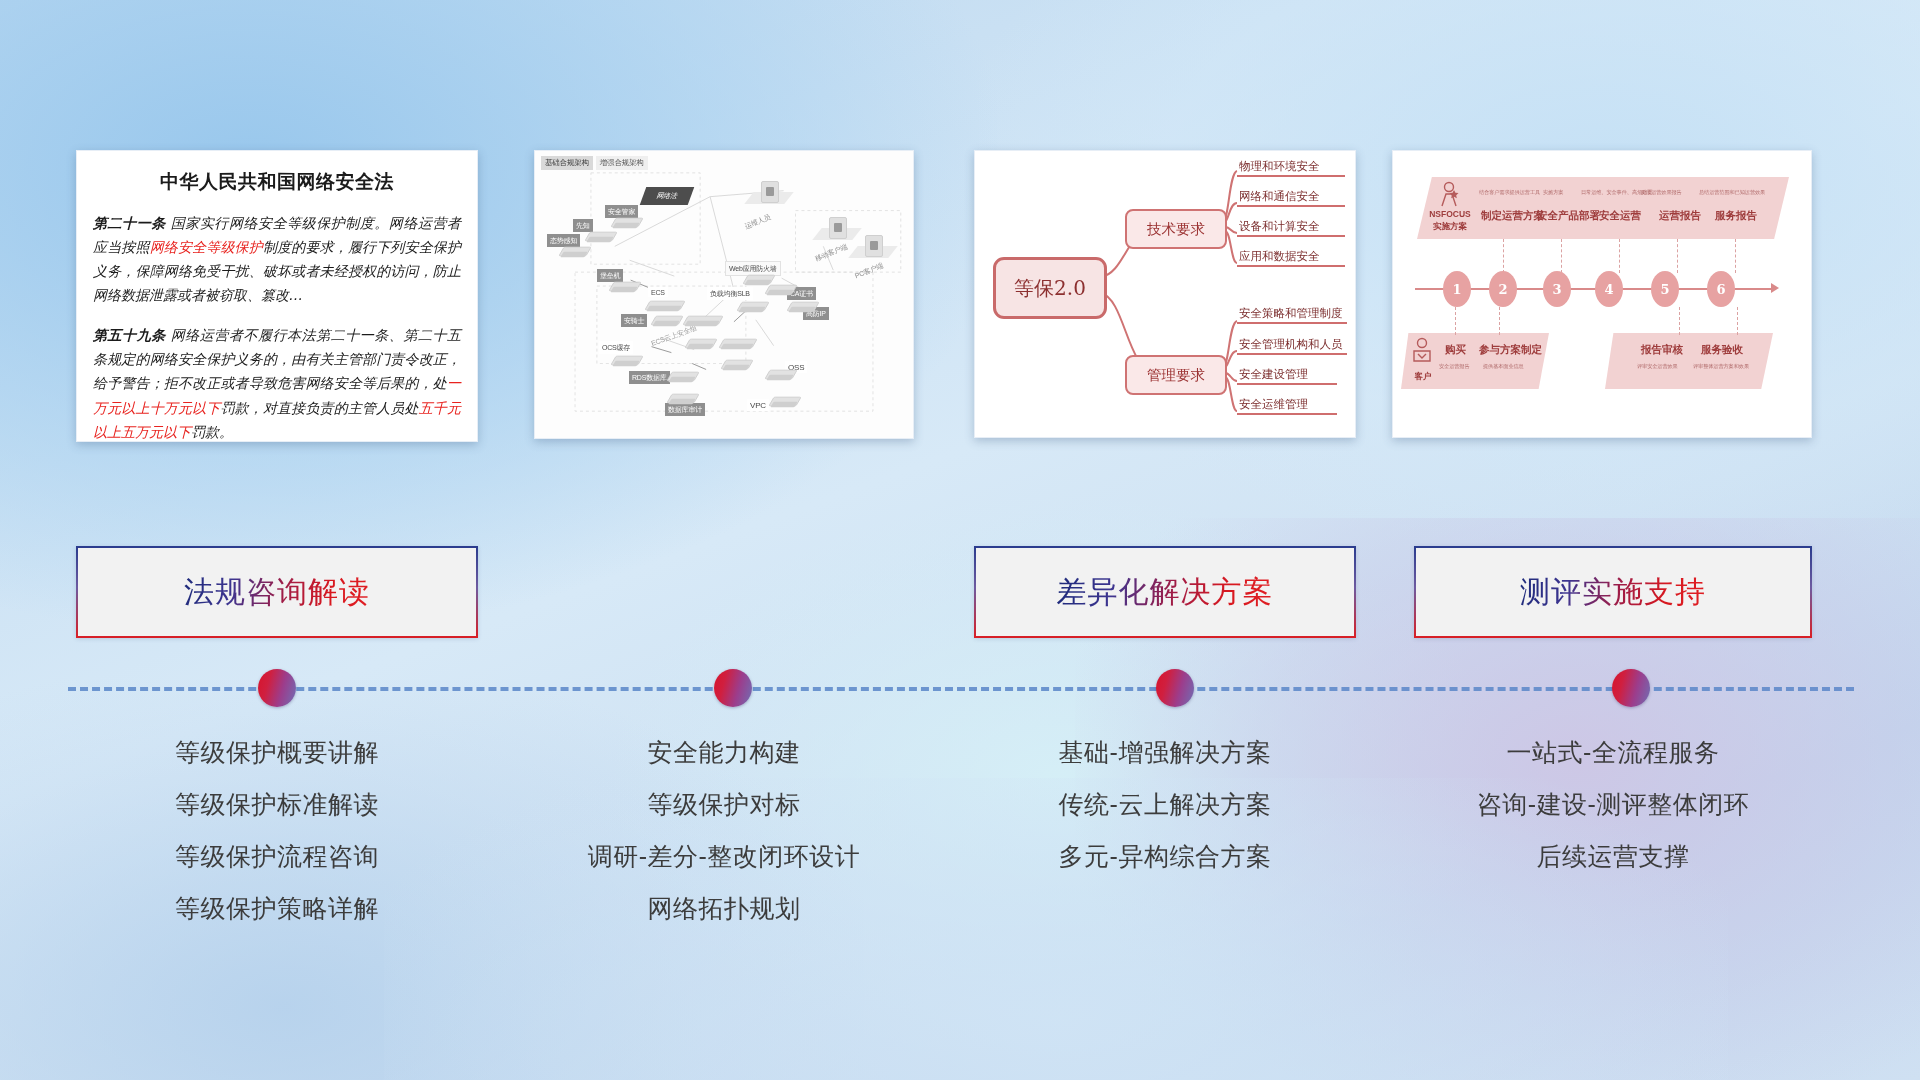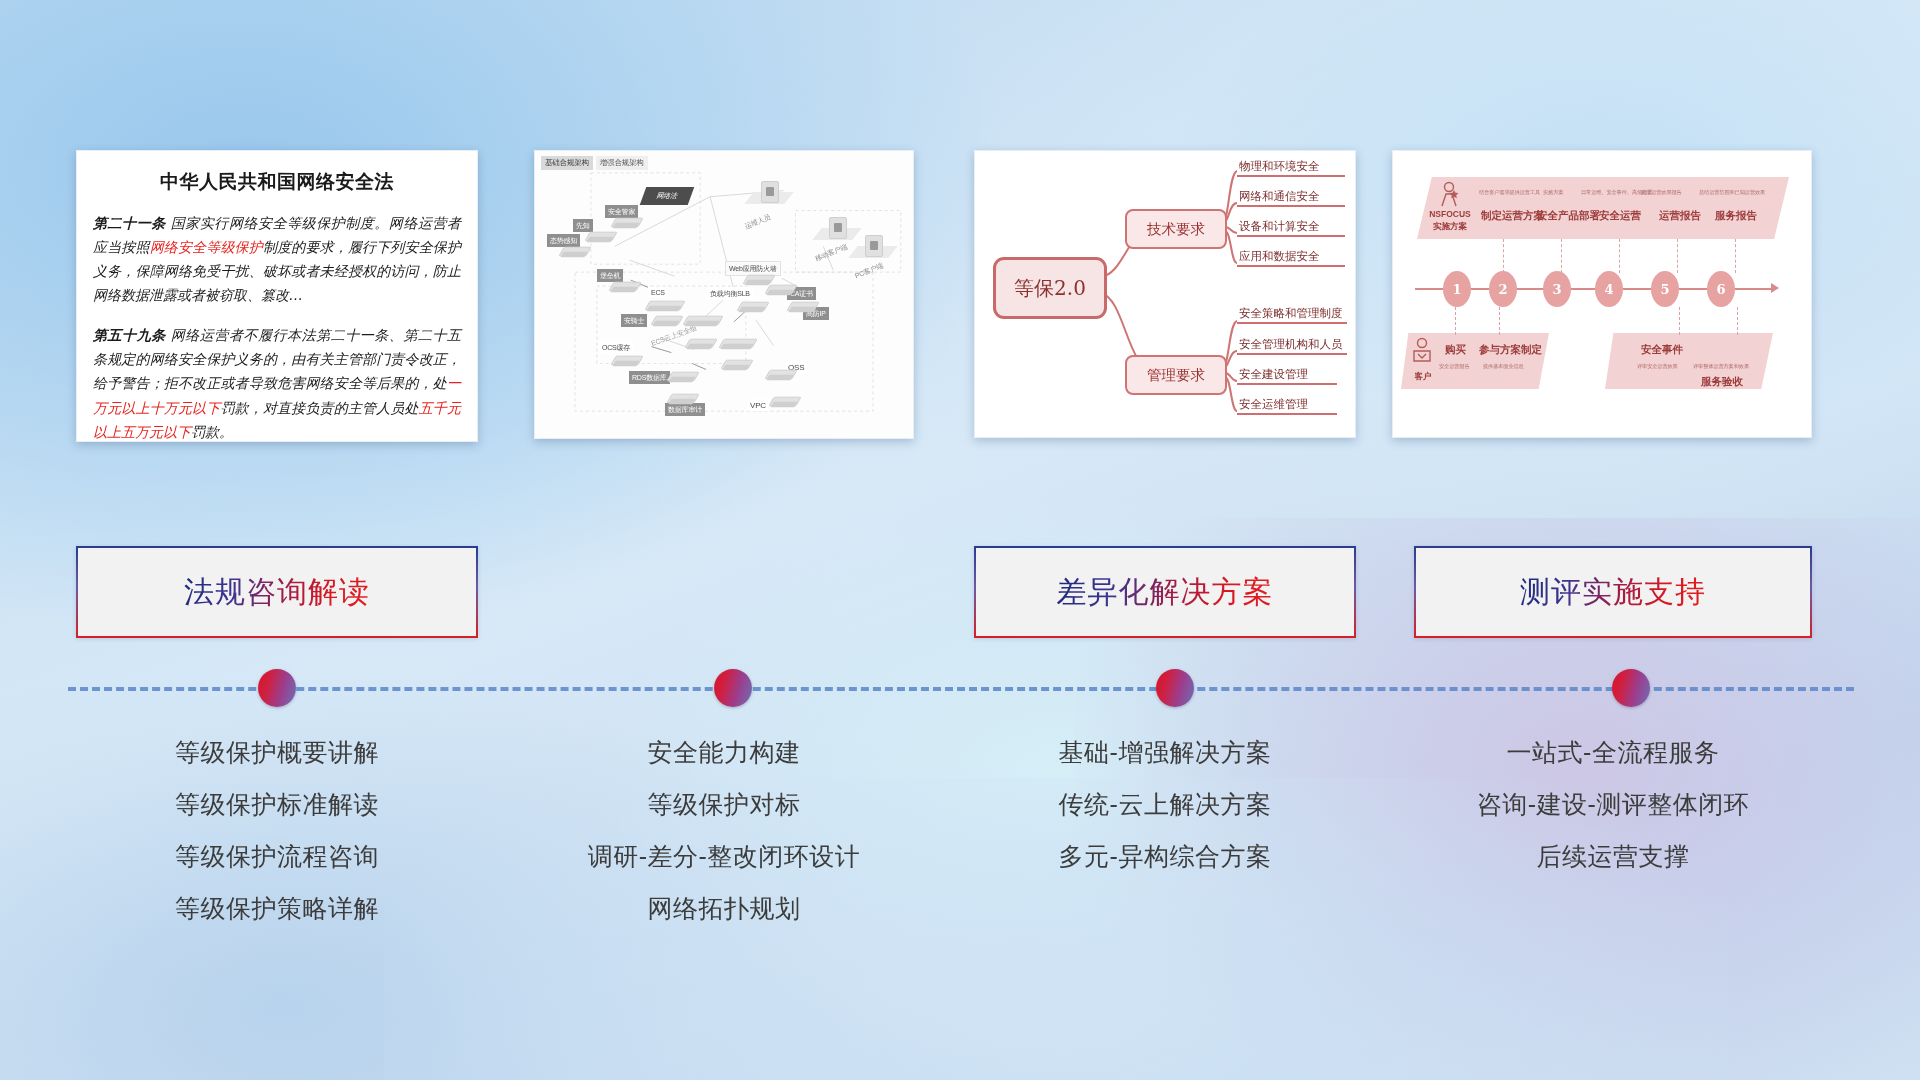--- a/index.html
+++ b/index.html
@@ -406,23 +406,23 @@
         <div class="dot" style="left:96px;">2</div>
         <div class="dot" style="left:150px;">3</div>
         <div class="dot" style="left:202px;">4</div>
         <div class="dot" style="left:258px;">5</div>
         <div class="dot" style="left:314px;">6</div>
 
         <div class="stepname" style="left:52px;top:192px;">购买</div>
         <div class="stepdesc" style="left:46px;top:212px;">安全运营报告</div>
         <div class="stepname" style="left:86px;top:192px;">参与方案制定</div>
         <div class="stepdesc" style="left:90px;top:212px;">提供基本面业信息</div>
-        <div class="stepname" style="left:248px;top:192px;">安全事件</div>
+        <div class="stepname" style="left:248px;top:192px;">报告审核</div>
         <div class="stepdesc" style="left:244px;top:212px;">评审安全运营效果</div>
-        <div class="stepname" style="left:308px;top:192px;margin-top:32px;">服务验收</div>
+        <div class="stepname" style="left:308px;top:192px;">服务验收</div>
         <div class="stepdesc" style="left:300px;top:212px;">评审整体运营方案和效果</div>
       </div>
     </div>
   </div>
 
   <div class="heads">
     <div class="head h1">
       <span class="head-text">法规咨询解读</span>
     </div>
     <div class="head h3">

